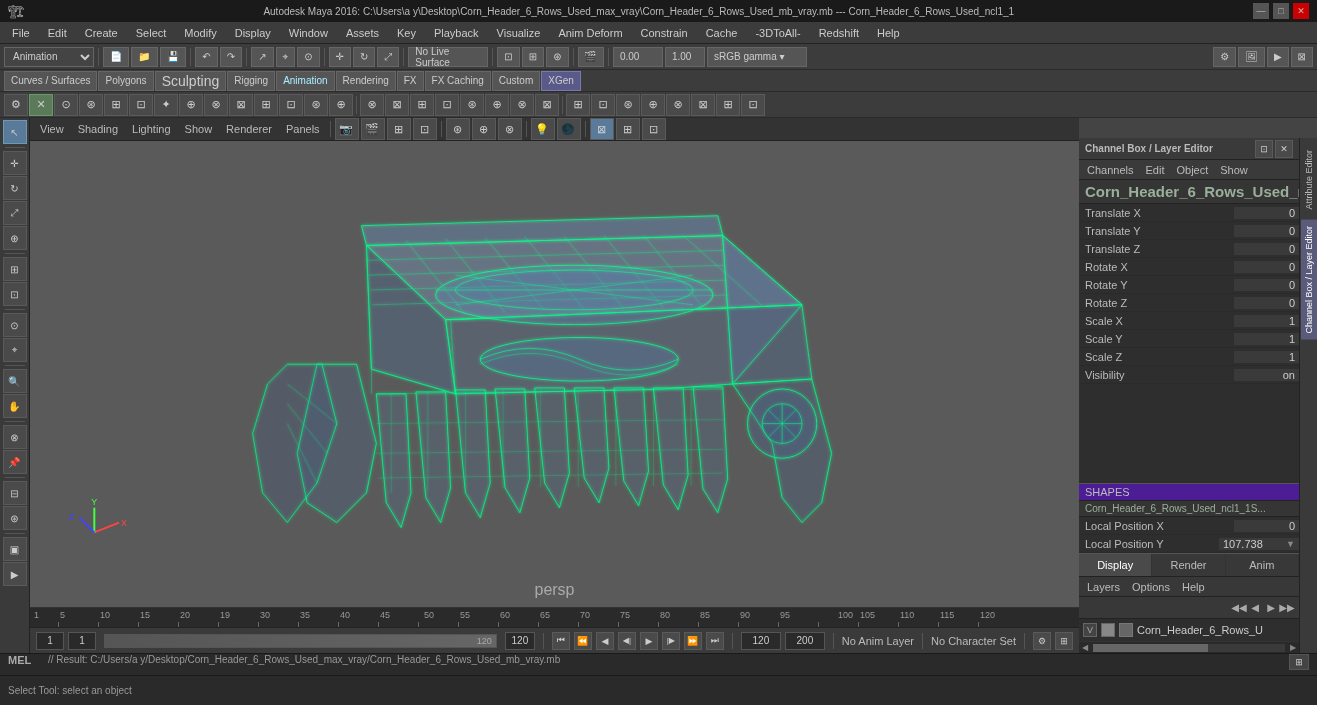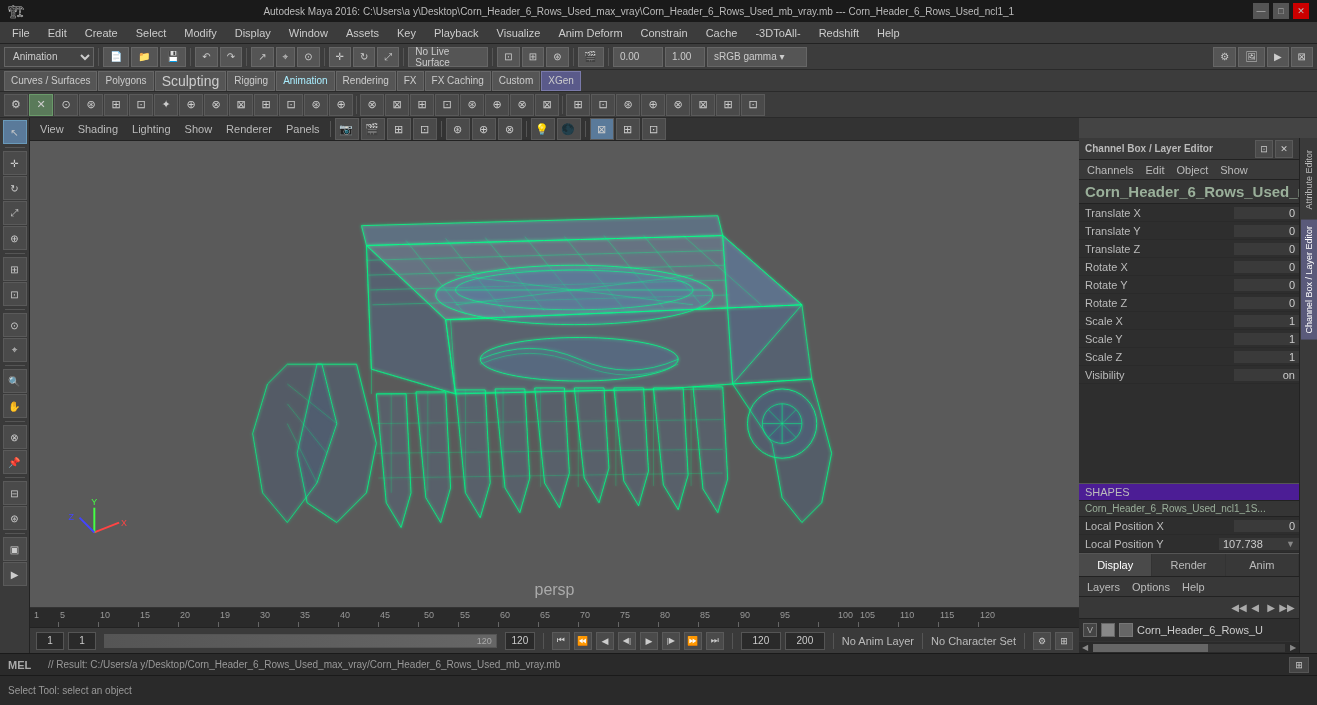--- a/index.html
+++ b/index.html
@@ -88,21 +88,21 @@
 
     
     #layer-scroll { height: 12px; background: #2a2a2a; border-top: 1px solid #333; display: flex; align-items: center; }
     #layer-scrollbar { flex: 1; height: 8px; background: #3a3a3a; margin: 0 2px; position: relative; }
     #layer-scrollbar-thumb { position: absolute; left: 0; top: 0; width: 60%; height: 100%; background: #666; }
     .bb-input { background: #2a2a2a; border: 1px solid #555; color: #ccc; width: 40px; height: 18px; font-size: 10px; text-align: center; }
     .bb-label { font-size: 11px; color: #bbb; }
     .bb-sep { width: 1px; height: 16px; background: #555; margin: 0 4px; }
 
     
-    #status-bar { height: 22px; background: #2a2a2a; display: flex; align-items: center; padding: 0 8px; border-top: 1px solid #1a1a1a; }
+    #status-bar { height: 22px; background: #2a2a2a; display: flex; padding: 0 8px; border-top: 1px solid #1a1a1a; }
     #status-left { width: 200px; color: #bbb; font-size: 11px; }
 
     
     #app { display: flex; flex-direction: column; width: 1317px; height: 705px; overflow: hidden; }
     #workspace { display: flex; flex: 1; overflow: hidden; }
     #left-strip { width: 30px; background: #3a3a3a; display: flex; flex-direction: column; align-items: center; padding: 2px; gap: 1px; border-right: 1px solid #222; }
     #viewport-area { flex: 1; display: flex; flex-direction: column; }
     #right-col { display: flex; width: 238px; }
     #channel-col { flex: 1; display: flex; flex-direction: column; background: #2e2e2e; overflow: hidden; }
     #attr-tab-strip { width: 18px; background: #3a3a3a; display: flex; flex-direction: column; align-items: center; justify-content: flex-start; border-left: 1px solid #222; padding-top: 6px; }

